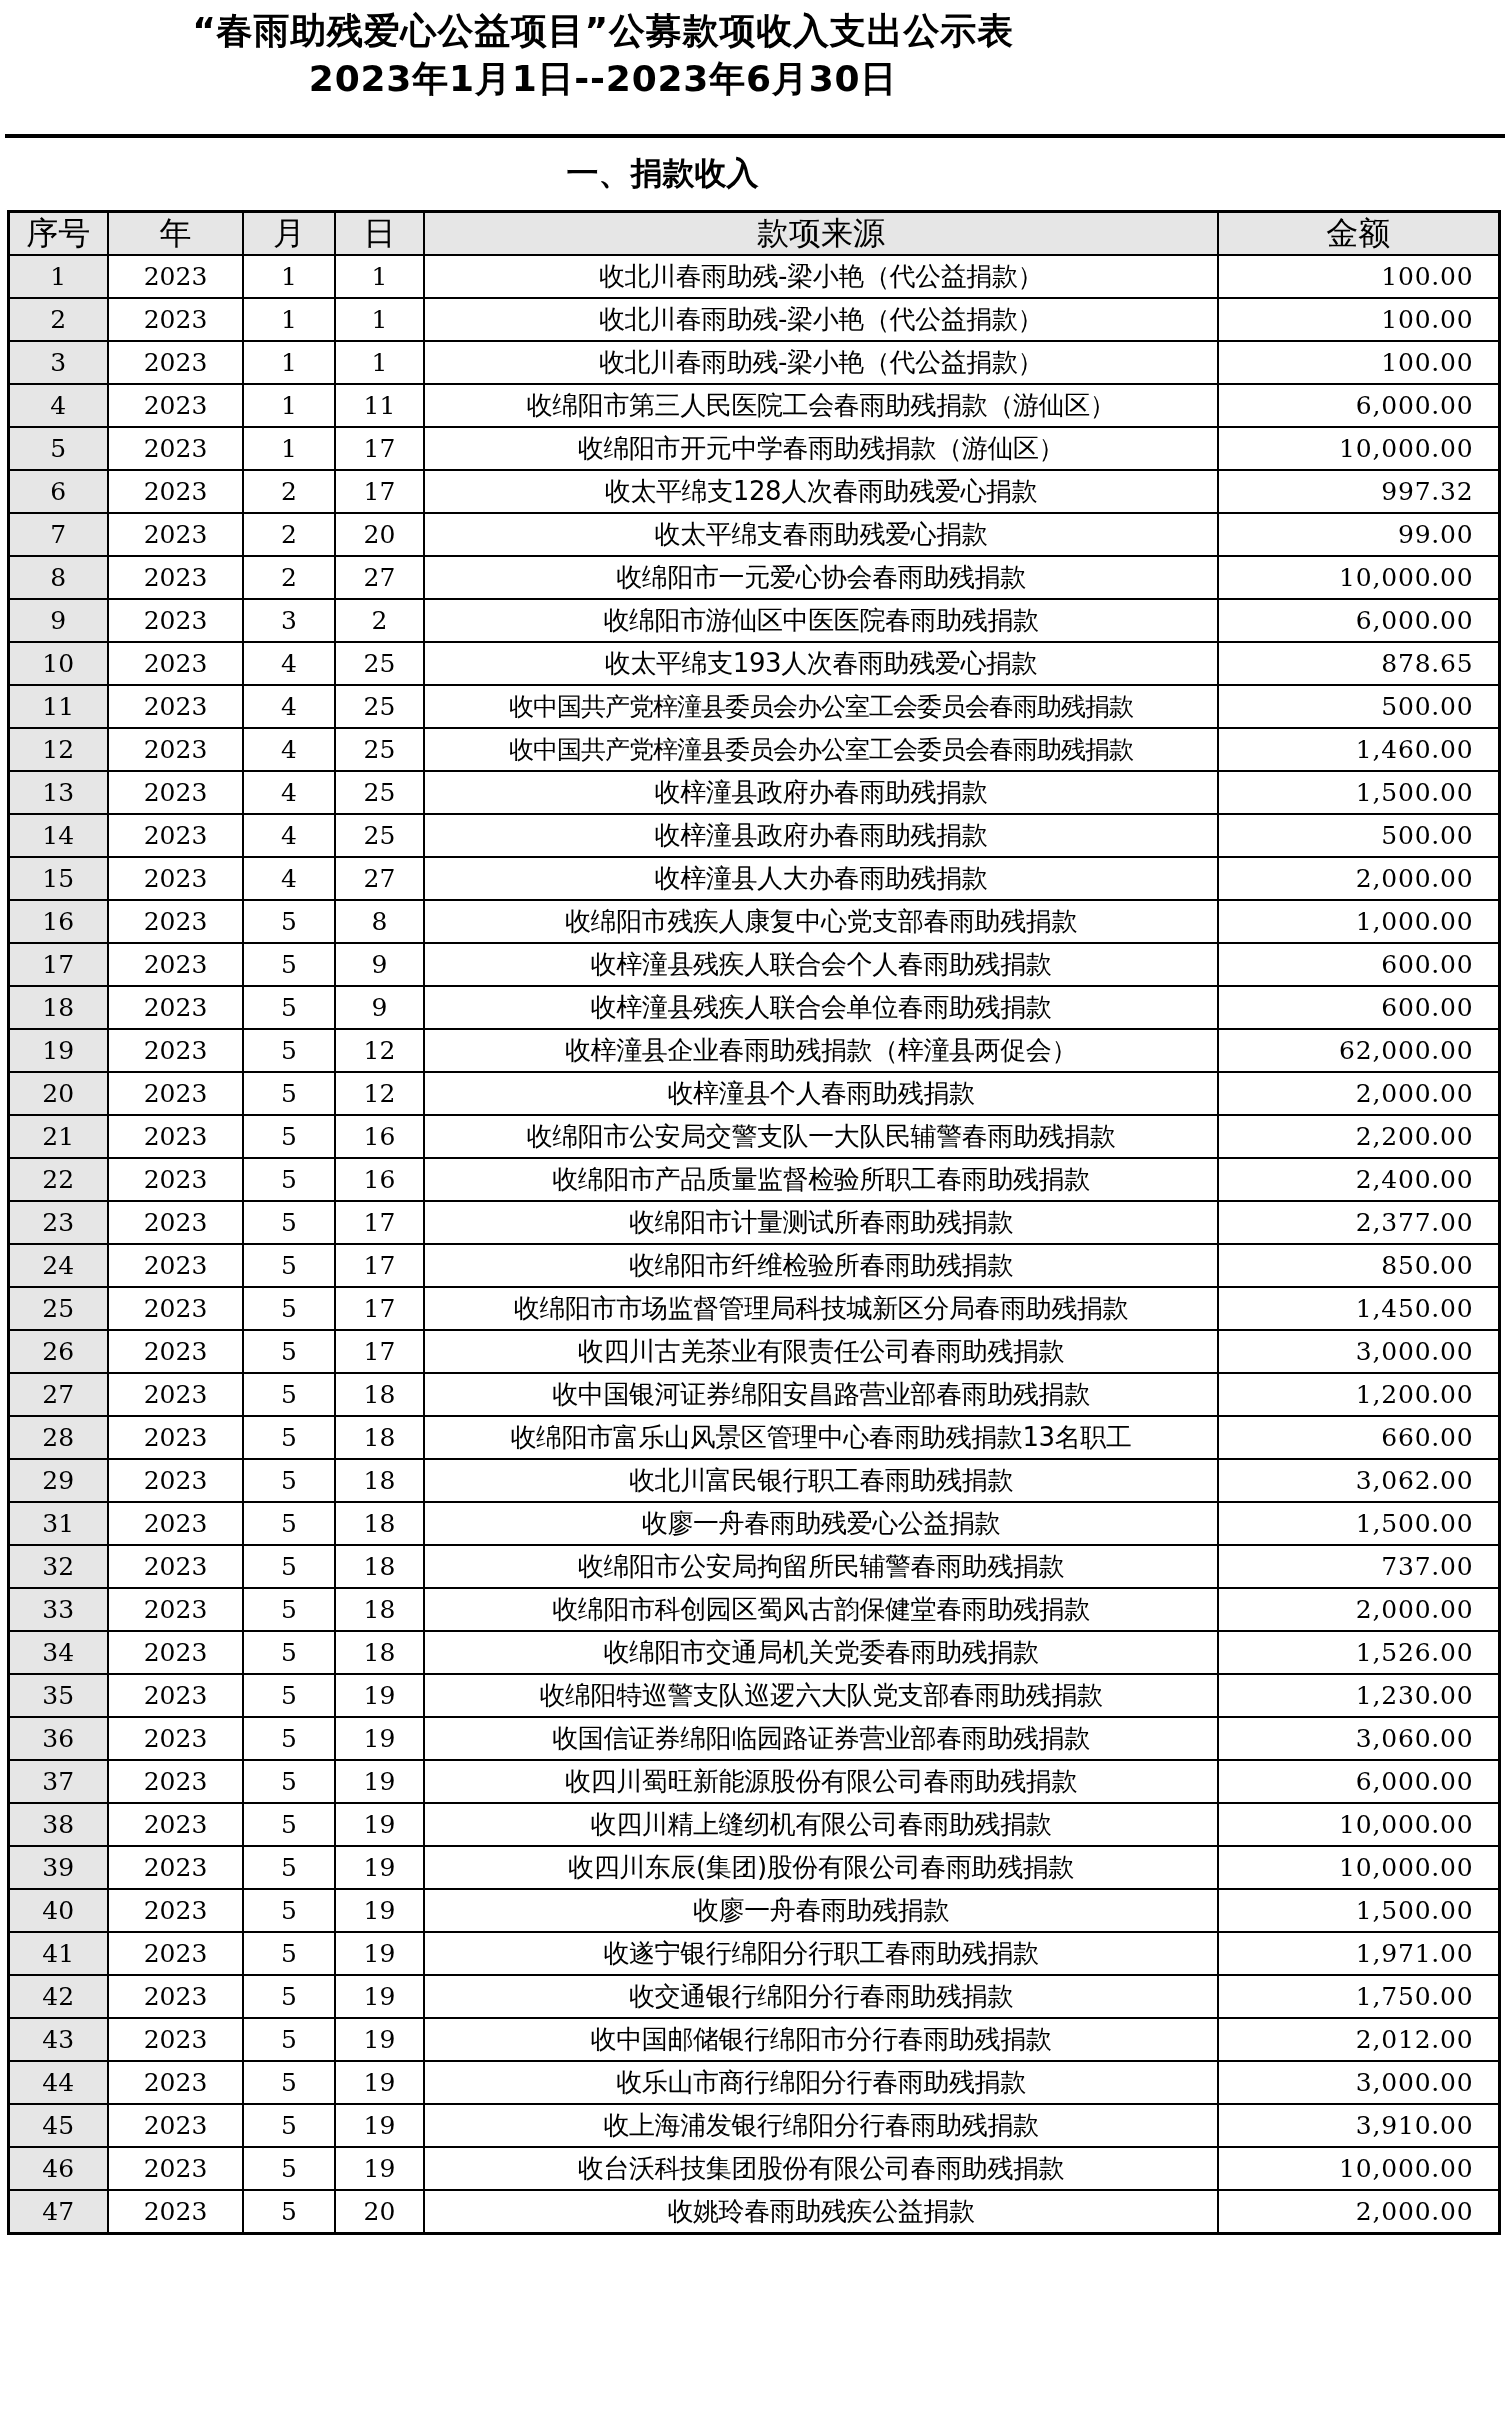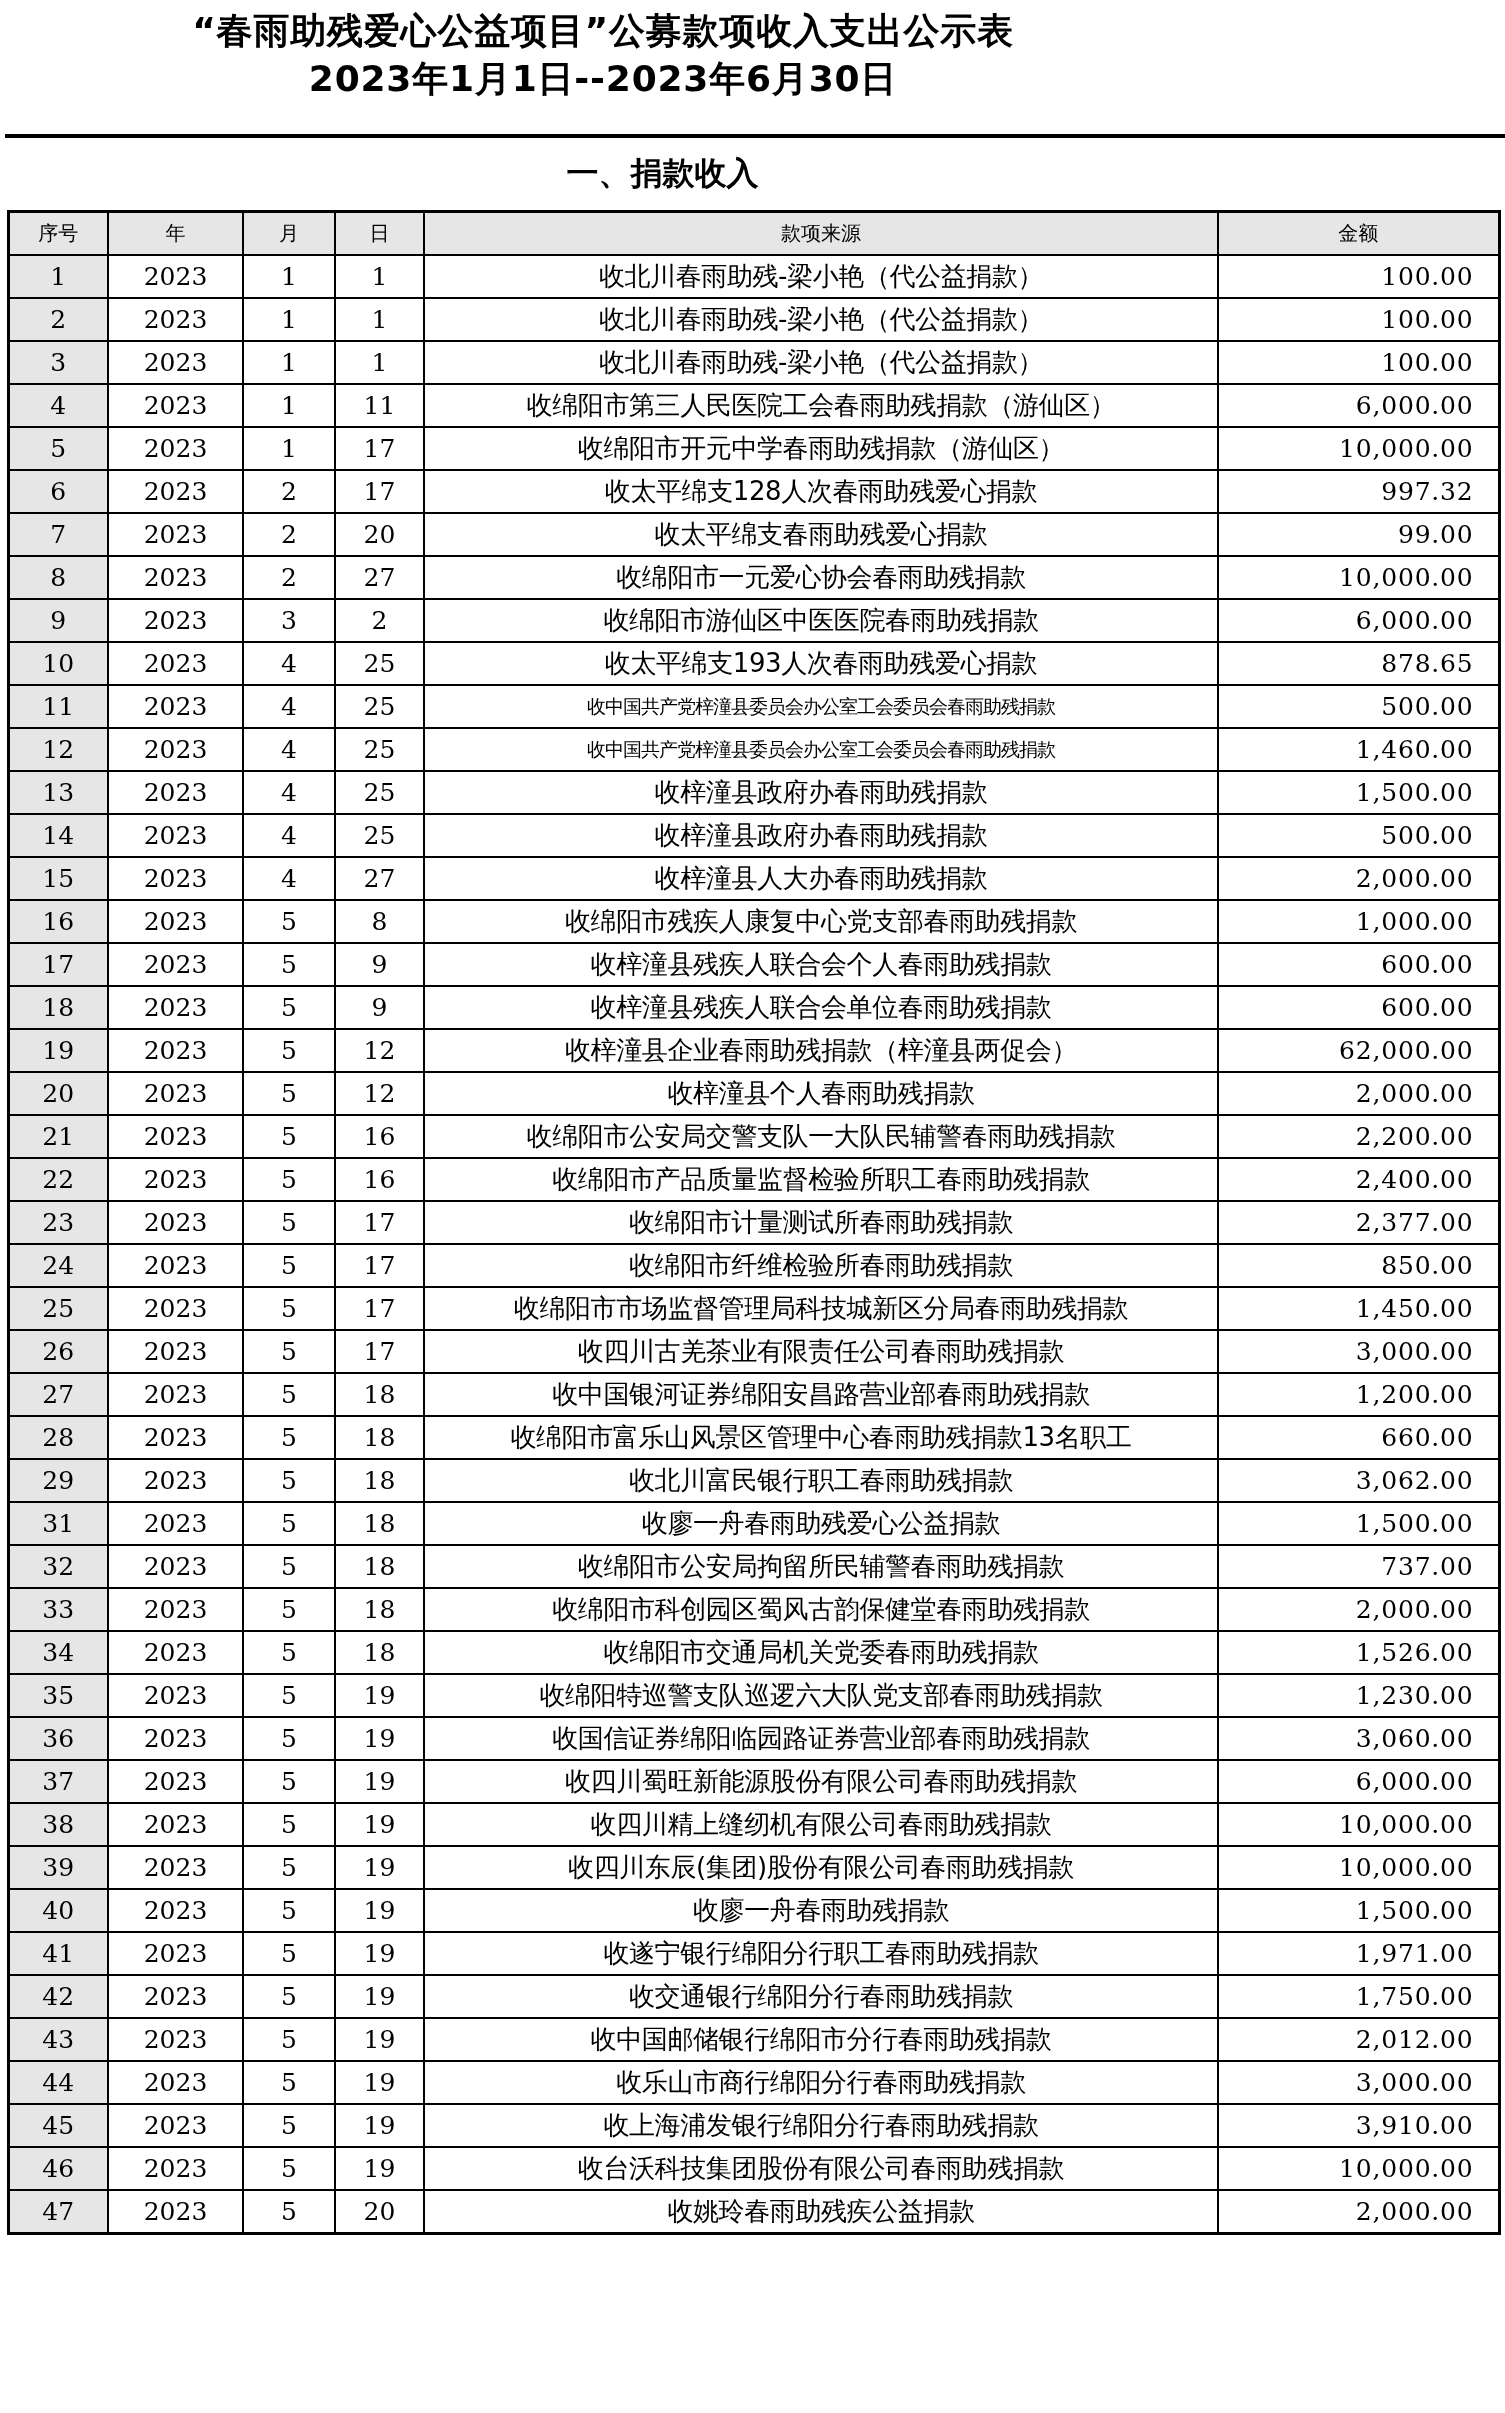--- a/index.html
+++ b/index.html
@@ -68,38 +68,38 @@
     padding: 0;
     font-size: 25px;
     line-height: 41px;
     white-space: nowrap;
     overflow: hidden;
   }
   table.ledger th {
     background: #e6e6e6;
     font-family: "DejaVu Sans", "Liberation Sans", sans-serif;
     font-weight: normal;
-    font-size: 20px;
+    font-size: 32px;
     text-align: center;
   }
   table.ledger td.no {
     background: #e6e6e6;
     text-align: center;
   }
   table.ledger td.year, table.ledger td.month, table.ledger td.day {
     text-align: center;
   }
   table.ledger td.src {
     text-align: center;
     font-family: "DejaVu Sans", "Liberation Sans", sans-serif;
     font-size: 26px;
     letter-spacing: -0.4px;
   }
   table.ledger td.src.long {
-    font-size: 19px;
+    font-size: 25px;
     letter-spacing: -1px;
     margin-top: 28px;
   }
   table.ledger td.amt {
     text-align: right;
     padding-right: 24px;
     font-family: "DejaVu Serif", "Liberation Serif", serif;
     letter-spacing: 0.8px;
   }
 </style>

